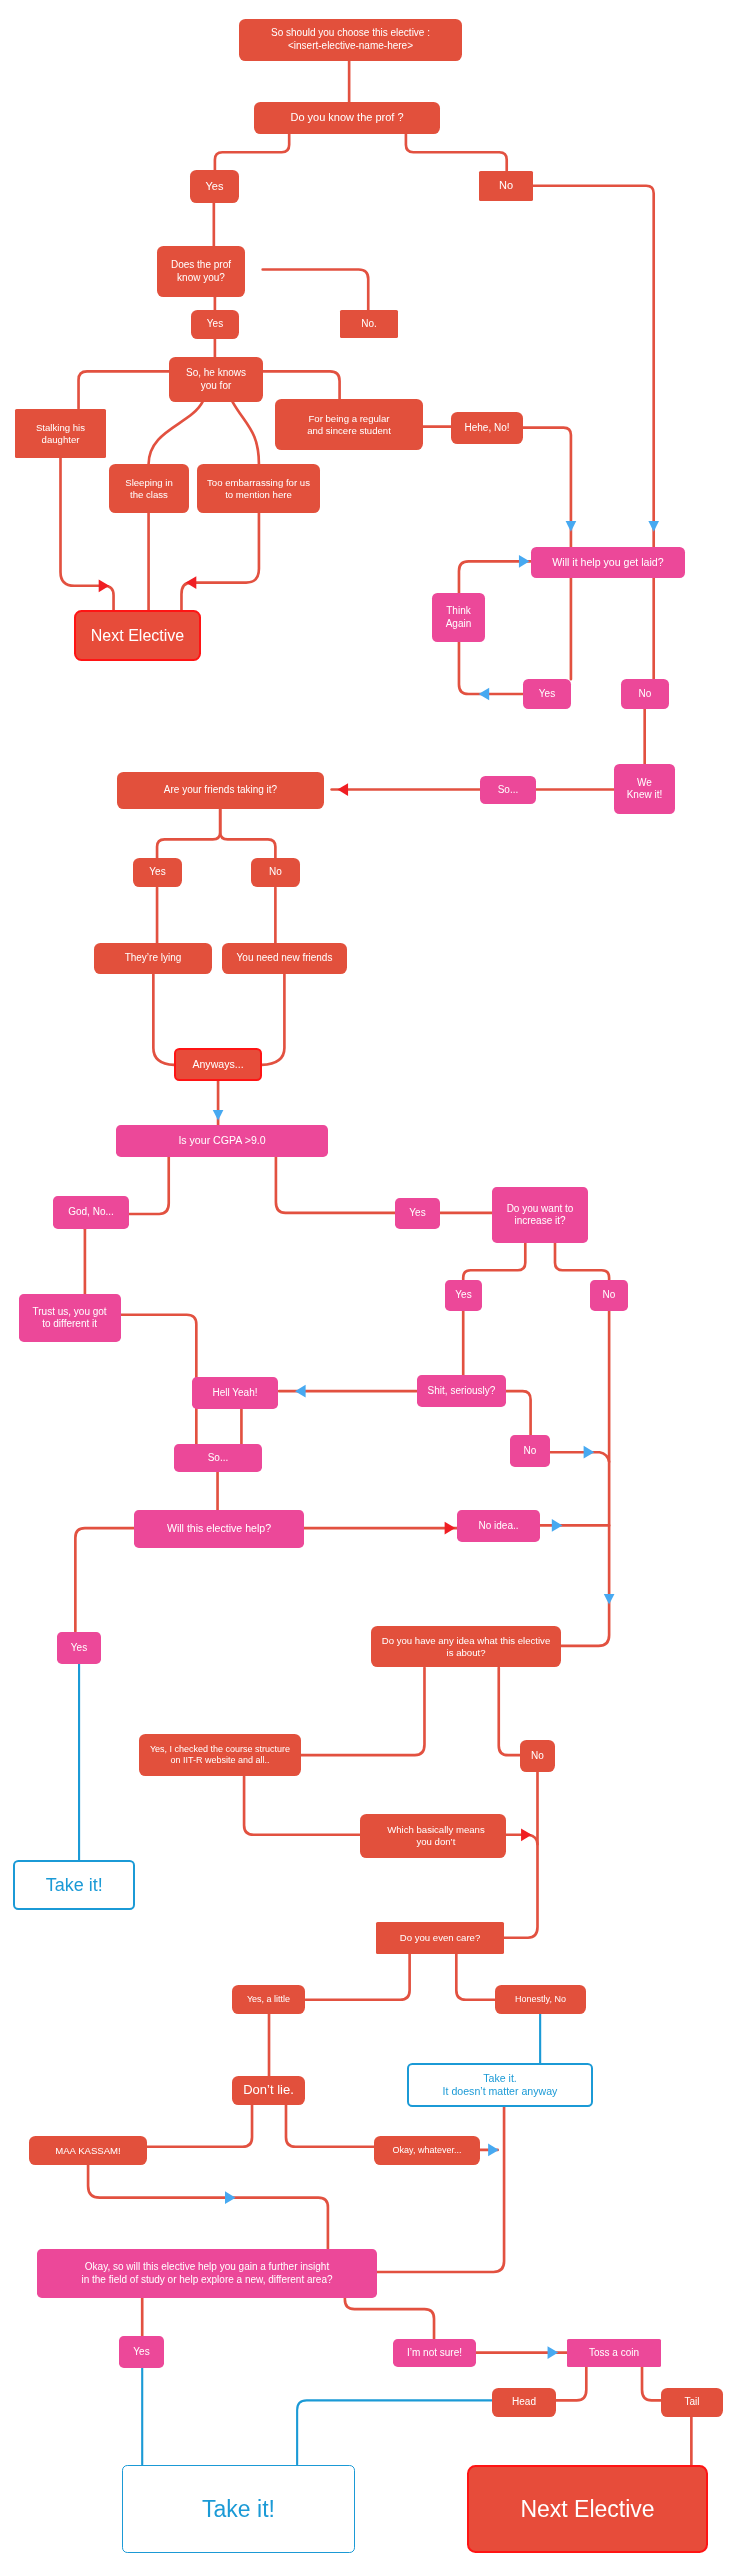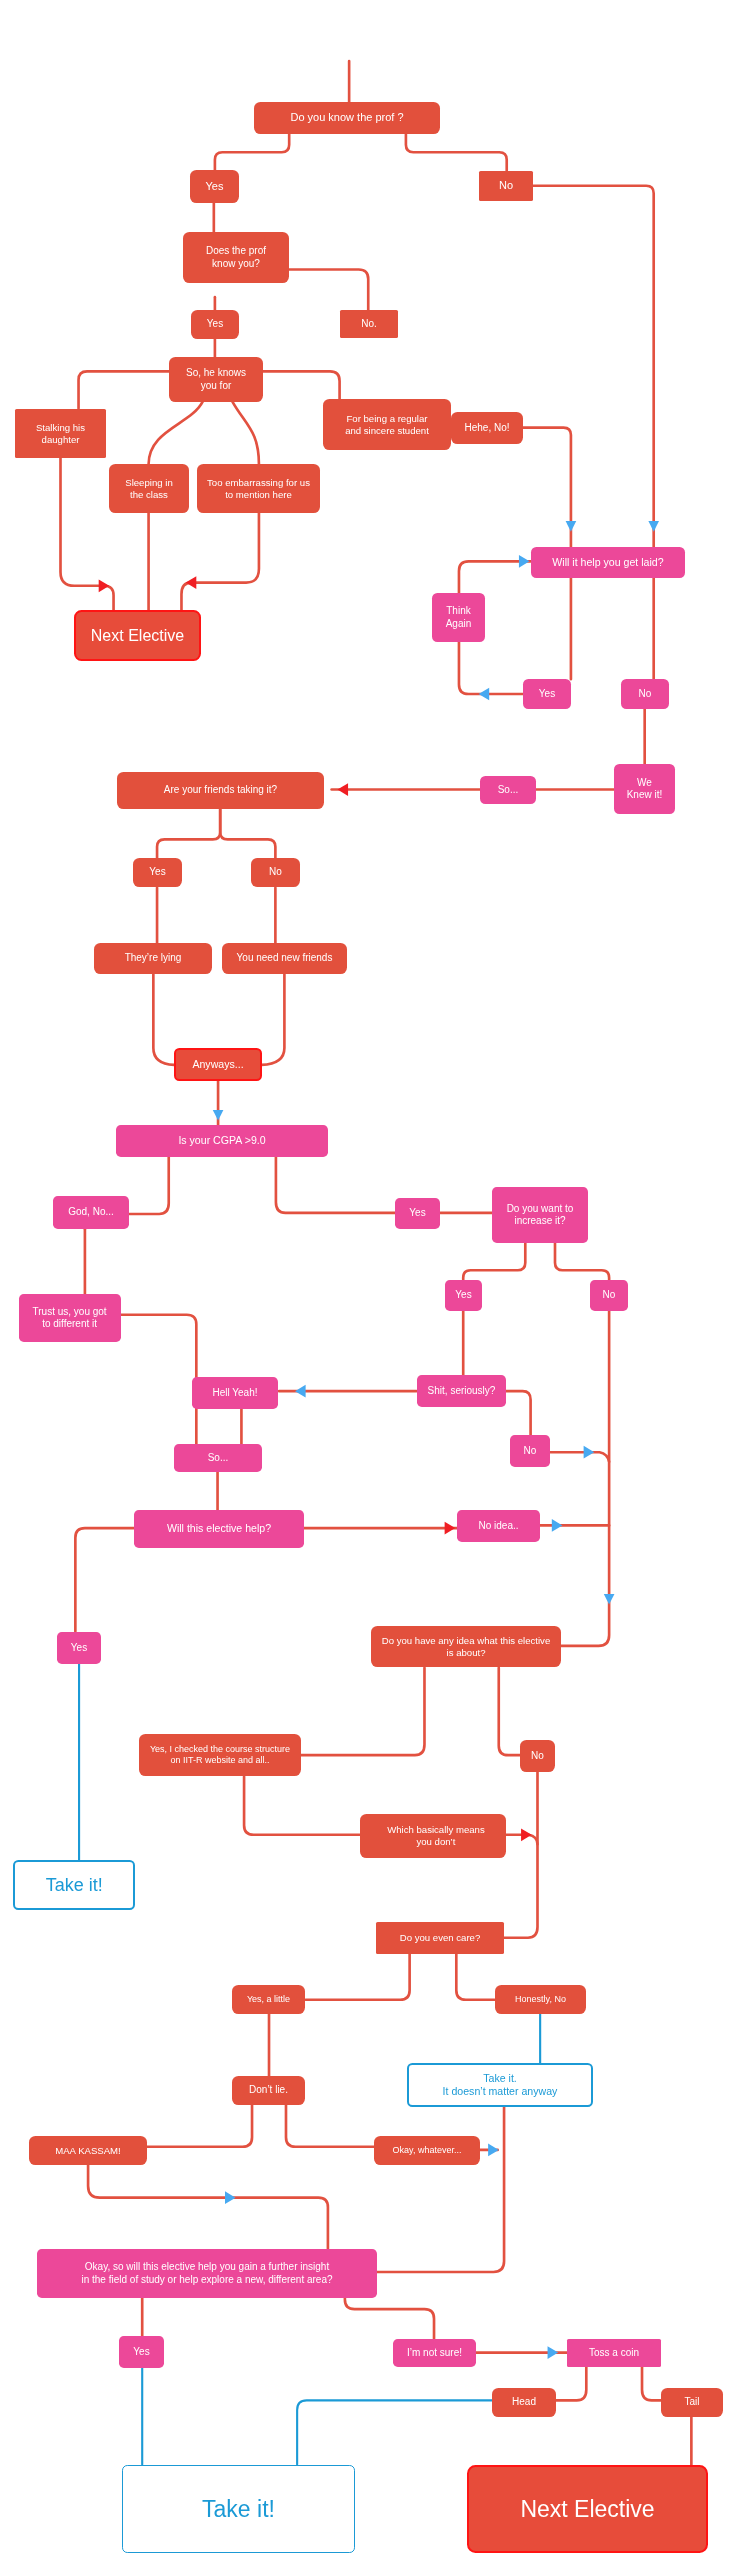--- a/index.html
+++ b/index.html
@@ -114,32 +114,34 @@
       <polygon points="576,2610 556,2622 576,2634"></polygon>
       <polygon points="1100,2725 1120,2737 1100,2749"></polygon>
       <polygon points="1040,2863 1060,2875 1040,2887"></polygon>
       <polygon points="1138,3004 1158,3004 1148,3024"></polygon>
       <polygon points="424,4130 444,4142 424,4154"></polygon>
       <polygon points="920,4040 940,4052 920,4064"></polygon>
       <polygon points="1032,4422 1052,4434 1032,4446"></polygon>
     </g>
   </svg>
 
+  <div class="node red" style="left:239px;top:18.6px;width:223px;height:42px;">So should you choose this elective :
+&lt;insert-elective-name-here&gt;</div>
   <div class="node red" style="left:254px;top:102px;width:186px;height:32px;font-size:11px;">Do you know the prof ?</div>
   <div class="node red" style="left:190px;top:170px;width:49px;height:33px;font-size:11px;">Yes</div>
   <div class="node red sq" style="left:479px;top:171px;width:54px;height:30px;font-size:11px;">No</div>
-  <div class="node red" style="left:157px;top:232px;width:106px;height:51px;margin-left:26px;">Does the prof
+  <div class="node red" style="left:157px;top:246px;width:88px;height:51px;">Does the prof
 know you?</div>
   <div class="node red" style="left:191px;top:310px;width:48px;height:29px;">Yes</div>
   <div class="node red sq" style="left:340px;top:310px;width:58px;height:28px;">No.</div>
   <div class="node red" style="left:169px;top:357px;width:94px;height:45px;">So, he knows
 you for</div>
   <div class="node red sq" style="left:15px;top:409px;width:91px;height:49px;font-size:9.6px;">Stalking his
 daughter</div>
-  <div class="node red" style="left:275px;top:399px;width:128px;height:51px;font-size:9.6px;margin-left:48px;">For being a regular
+  <div class="node red" style="left:275px;top:399px;width:148px;height:51px;font-size:9.6px;">For being a regular
 and sincere student</div>
   <div class="node red" style="left:451px;top:412px;width:72px;height:32px;">Hehe, No!</div>
   <div class="node red" style="left:109px;top:464px;width:80px;height:49px;font-size:9.6px;">Sleeping in
 the class</div>
   <div class="node red" style="left:197px;top:464px;width:123px;height:49px;font-size:9.6px;">Too embarrassing for us
 to mention here</div>
   <div class="node red hl" style="left:74px;top:610px;width:127px;height:51px;font-size:16px;">Next Elective</div>
   <div class="node bluelight" style="left:531px;top:547px;width:154px;height:31px;font-size:10.6px;">Will it help you get laid?</div>
   <div class="node bluelight" style="left:432px;top:593px;width:53px;height:49px;">Think
 Again</div>
@@ -174,21 +176,21 @@
 is about?</div>
   <div class="node red" style="left:139px;top:1734px;width:162px;height:42px;font-size:9px;">Yes, I checked the course structure
 on IIT-R website and all..</div>
   <div class="node red" style="left:520px;top:1740px;width:35px;height:32px;">No</div>
   <div class="node takeit" style="left:13.3px;top:1860px;width:122px;height:50px;font-size:18px;">Take it!</div>
   <div class="node red" style="left:360px;top:1814px;width:146px;height:44px;font-size:9.6px;padding-left:8px;">Which basically means
 you don’t</div>
   <div class="node red sq" style="left:376px;top:1922px;width:128px;height:32px;font-size:9.6px;">Do you even care?</div>
   <div class="node red" style="left:232px;top:1985px;width:73px;height:29px;font-size:9px;">Yes, a little</div>
   <div class="node red" style="left:495px;top:1985px;width:91px;height:29px;font-size:9px;">Honestly, No</div>
-  <div class="node red" style="left:232px;top:2076px;width:73px;height:29px;font-size:10px;">Don’t lie.</div>
+  <div class="node red" style="left:232px;top:2076px;width:73px;height:29px;font-size:13px;">Don’t lie.</div>
   <div class="node takeit" style="left:407px;top:2063px;width:186px;height:44px;font-size:10.6px;">Take it.
 It doesn’t matter anyway</div>
   <div class="node red" style="left:29px;top:2136px;width:118px;height:29px;font-size:9.6px;">MAA KASSAM!</div>
   <div class="node red" style="left:374px;top:2136px;width:106px;height:29px;font-size:9px;">Okay, whatever...</div>
   <div class="node blue" style="left:37px;top:2249px;width:340px;height:49px;">Okay, so will this elective help you gain a further insight
 in the field of study or help explore a new,  different area?</div>
   <div class="node blue" style="left:119px;top:2336px;width:45px;height:32px;">Yes</div>
   <div class="node blue" style="left:393px;top:2339px;width:83px;height:28px;">I’m not sure!</div>
   <div class="node blue sq" style="left:567px;top:2339px;width:94px;height:28px;">Toss a coin</div>
   <div class="node red" style="left:492px;top:2388px;width:64px;height:29px;">Head</div>

